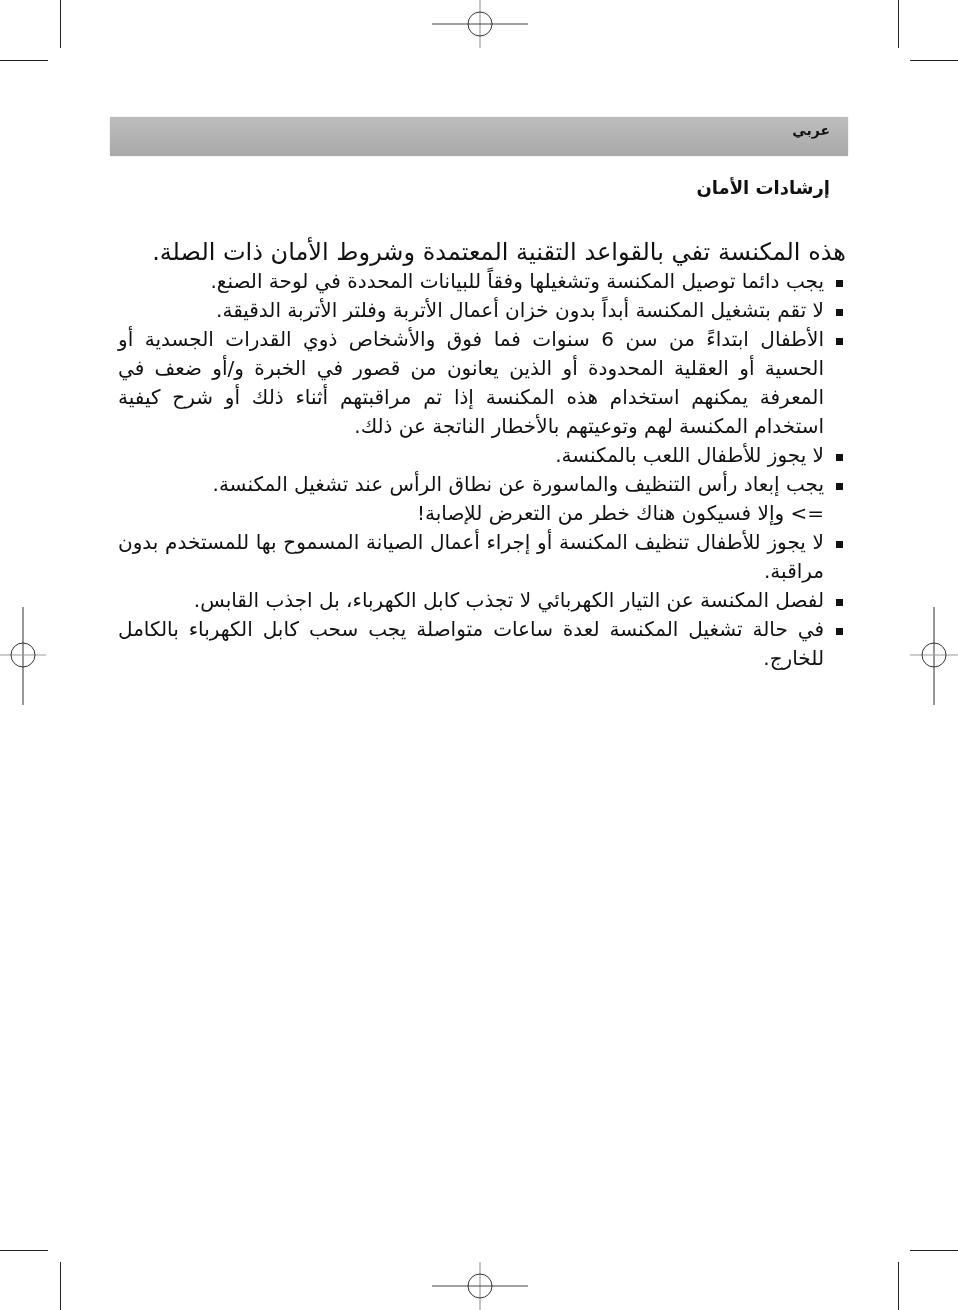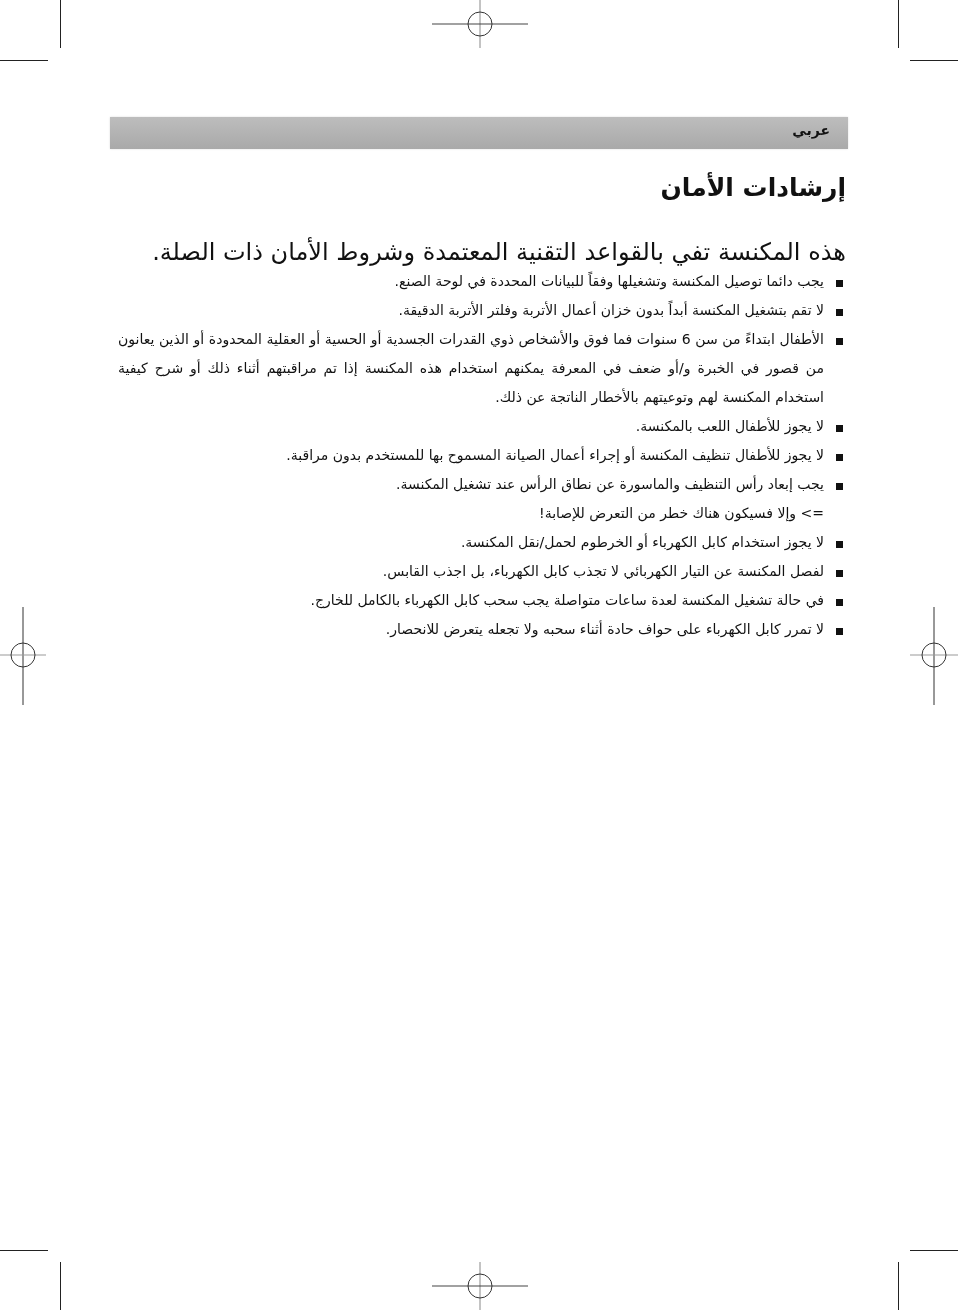--- a/index.html
+++ b/index.html
@@ -24,21 +24,21 @@
       position: absolute;
     }
     .reg svg { display: block; }
 
     
     .lang-bar {
       position: absolute;
       left: 110px;
       top: 117px;
       width: 738px;
-      height: 32px;
+      height: 39px;
       background: linear-gradient(to bottom, #bdbdbd, #a9a9a9);
       box-shadow: 0 0 2px #ddd;
     }
     .lang-label {
       position: absolute;
       right: 18px;
       top: 5px;
       font-size: 14px;
       font-weight: bold;
       direction: rtl;
@@ -47,39 +47,39 @@
 
     .content {
       position: absolute;
       left: 118px;
       top: 170px;
       width: 728px;
       direction: rtl;
       text-align: right;
     }
     .title {
-      font-size: 25px;
+      font-size: 18px;
       font-weight: bold;
-      margin: 0 0 32px 0;
+      margin: 0 16px 32px 0;
       line-height: 36px;
     }
     .intro {
       font-size: 24px;
       line-height: 29px;
       margin: 0;
     }
     ul.items {
       list-style: none;
       margin: 0;
       padding: 0;
     }
     ul.items li {
       position: relative;
       padding-right: 22px;
-      font-size: 14px;
+      font-size: 20px;
       line-height: 29px;
       text-align: justify;
       text-align-last: right;
     }
     .bullet {
       position: absolute;
       right: 3px;
       top: 13px;
       width: 7px;
       height: 7px;
@@ -150,40 +150,32 @@
     <li>
       <span class="bullet"></span>
       <span>الأطفال ابتداءً من سن 6 سنوات فما فوق والأشخاص ذوي القدرات الجسدية أو الحسية أو العقلية المحدودة أو الذين يعانون من قصور في الخبرة و/أو ضعف في المعرفة يمكنهم استخدام هذه المكنسة إذا تم مراقبتهم أثناء ذلك أو شرح كيفية استخدام المكنسة لهم وتوعيتهم بالأخطار الناتجة عن ذلك.</span>
     </li>
     <li>
       <span class="bullet"></span>
       <span>لا يجوز للأطفال اللعب بالمكنسة.</span>
     </li>
     <li>
       <span class="bullet"></span>
-      <span>لا يجوز للأطفال تنظيف المكنسة أو إجراء أعمال الصيانة المسموح بها للمستخدم بدون مراقبة.</span>
-    </li>
-    <li>
-      <span class="bullet"></span>
       <span>يجب إبعاد رأس التنظيف والماسورة عن نطاق الرأس عند تشغيل المكنسة.</span>
       <span class="note">=&gt; وإلا فسيكون هناك خطر من التعرض للإصابة!</span>
     </li>
     <li>
       <span class="bullet"></span>
+      <span>لا يجوز للأطفال تنظيف المكنسة أو إجراء أعمال الصيانة المسموح بها للمستخدم بدون مراقبة.</span>
     </li>
     <li>
       <span class="bullet"></span>
-      <span>لا يجوز استخدام كابل الكهرباء أو الخرطوم لحمل/نقل المكنسة.</span>
     </li>
     <li>
       <span class="bullet"></span>
       <span>لفصل المكنسة عن التيار الكهربائي لا تجذب كابل الكهرباء، بل اجذب القابس.</span>
     </li>
     <li>
       <span class="bullet"></span>
       <span>في حالة تشغيل المكنسة لعدة ساعات متواصلة يجب سحب كابل الكهرباء بالكامل للخارج.</span>
     </li>
-    <li>
-      <span class="bullet"></span>
-      <span>لا تمرر كابل الكهرباء على حواف حادة أثناء سحبه ولا تجعله يتعرض للانحصار.</span>
-    </li>
   </ul>
 </div>
 
 </body></html>

